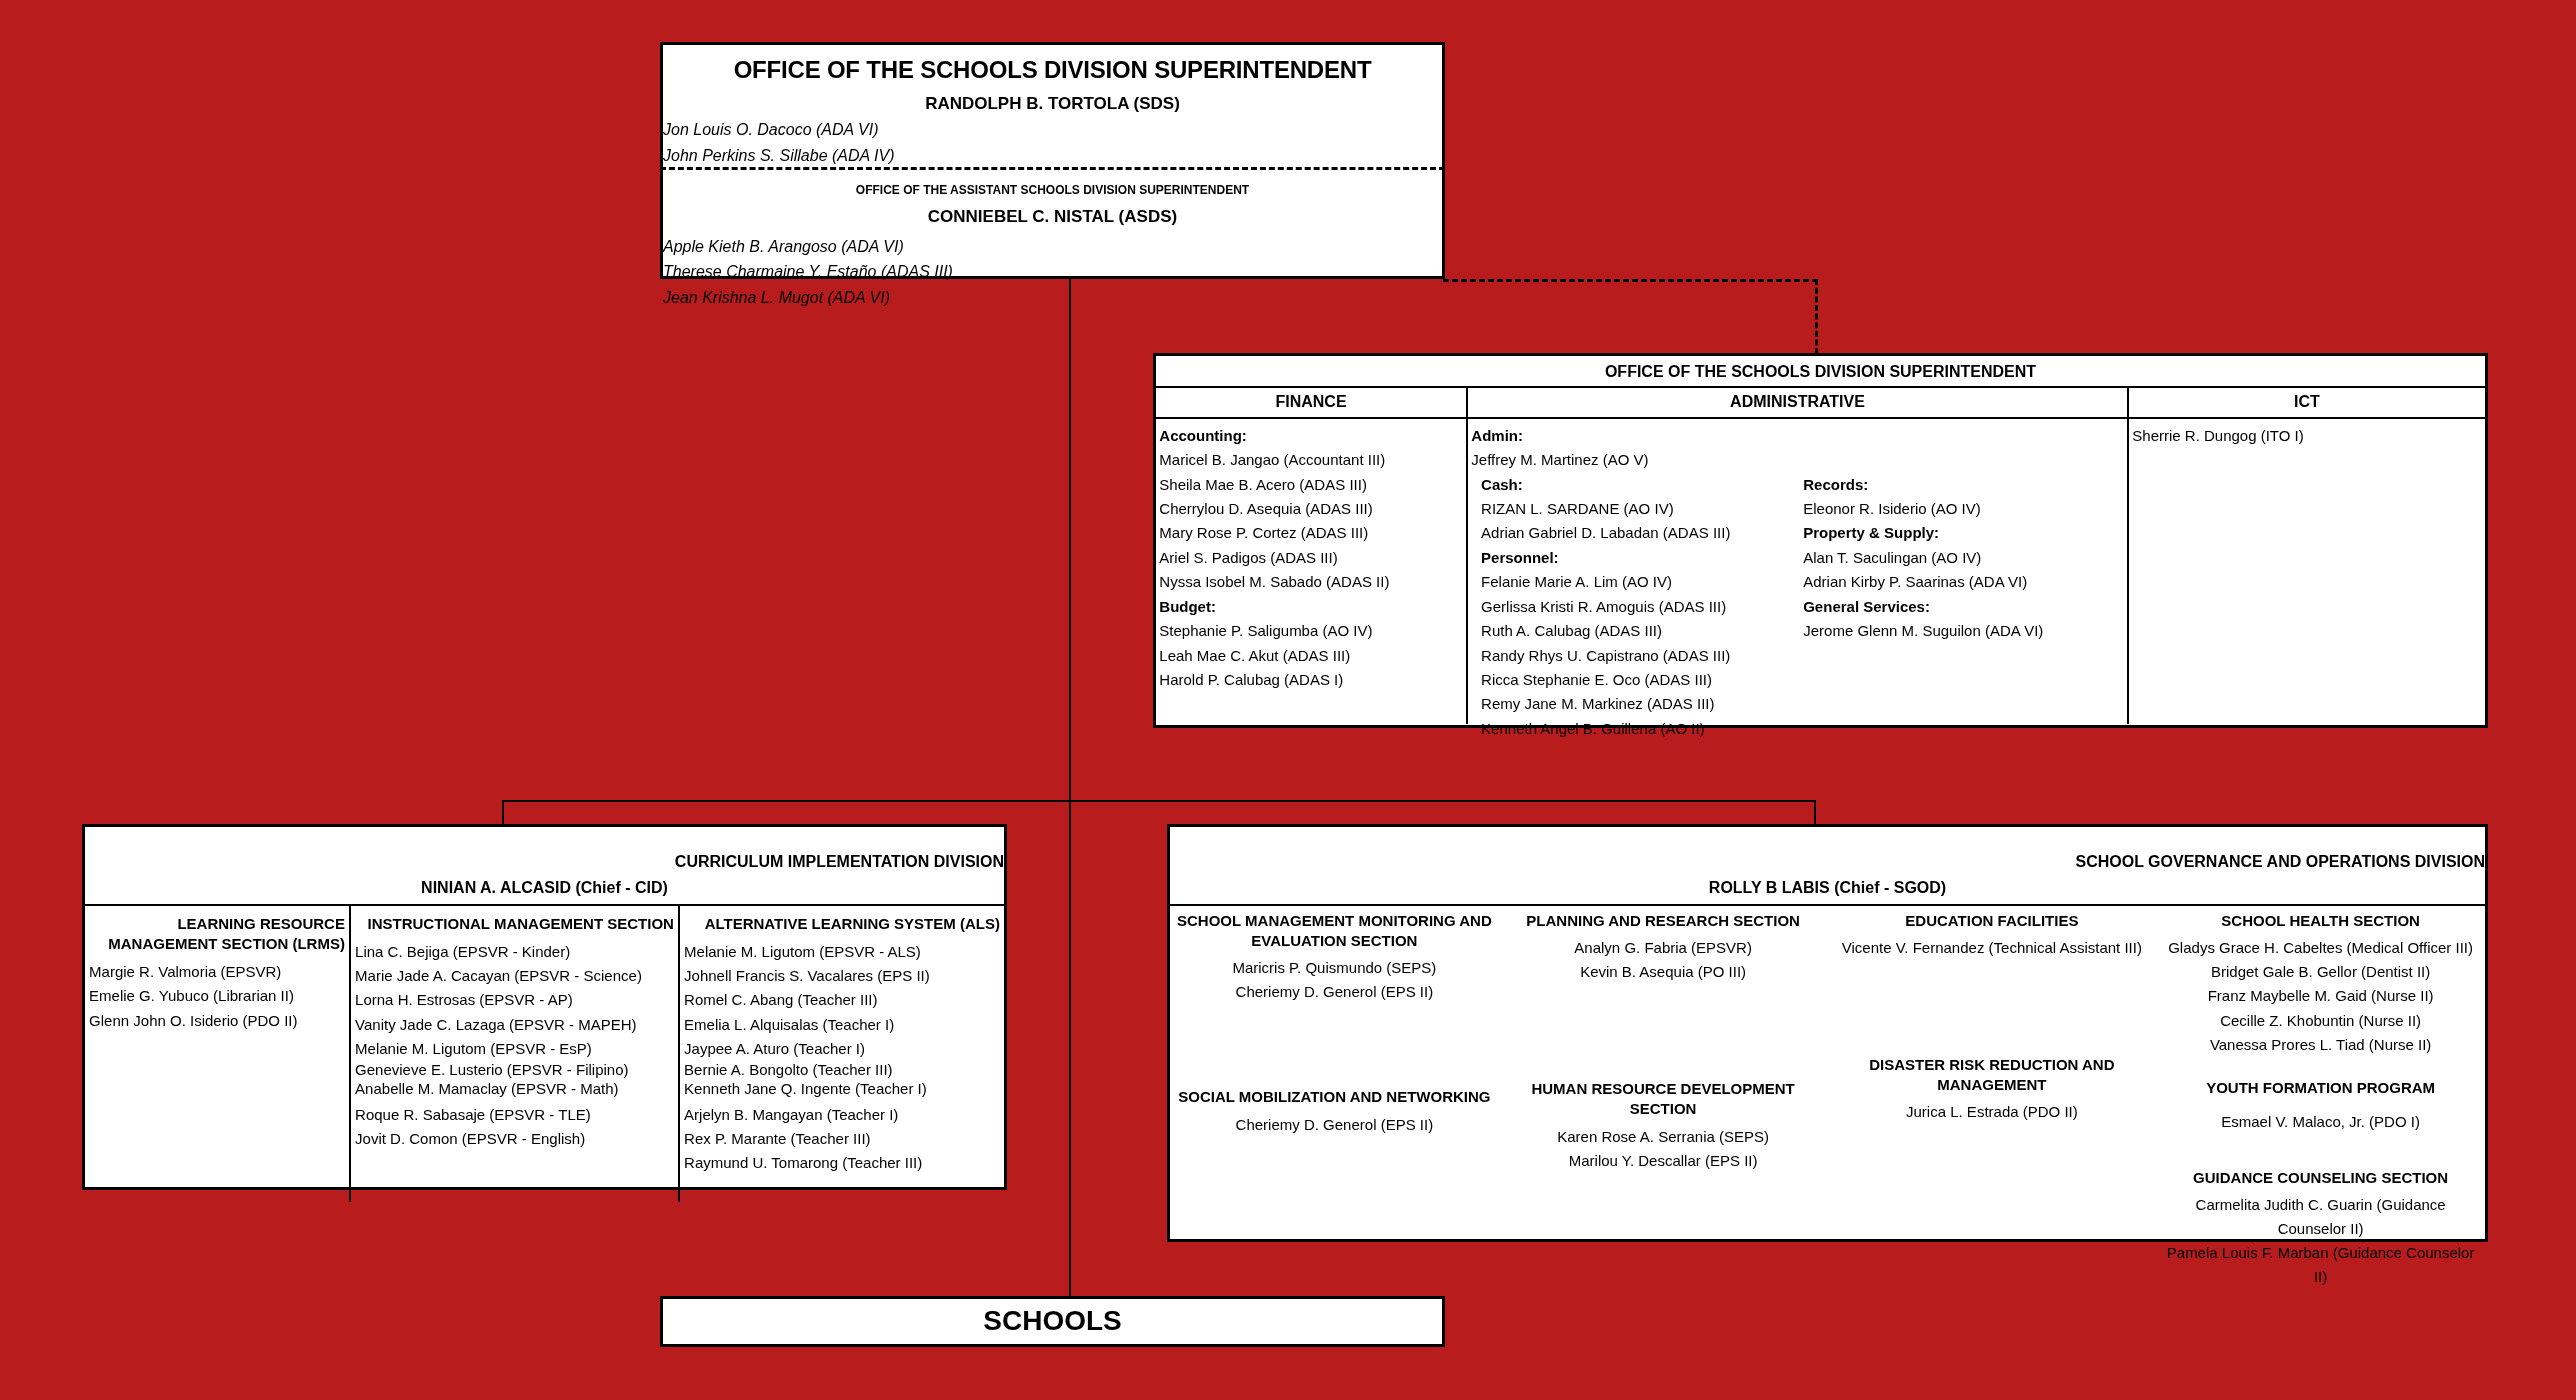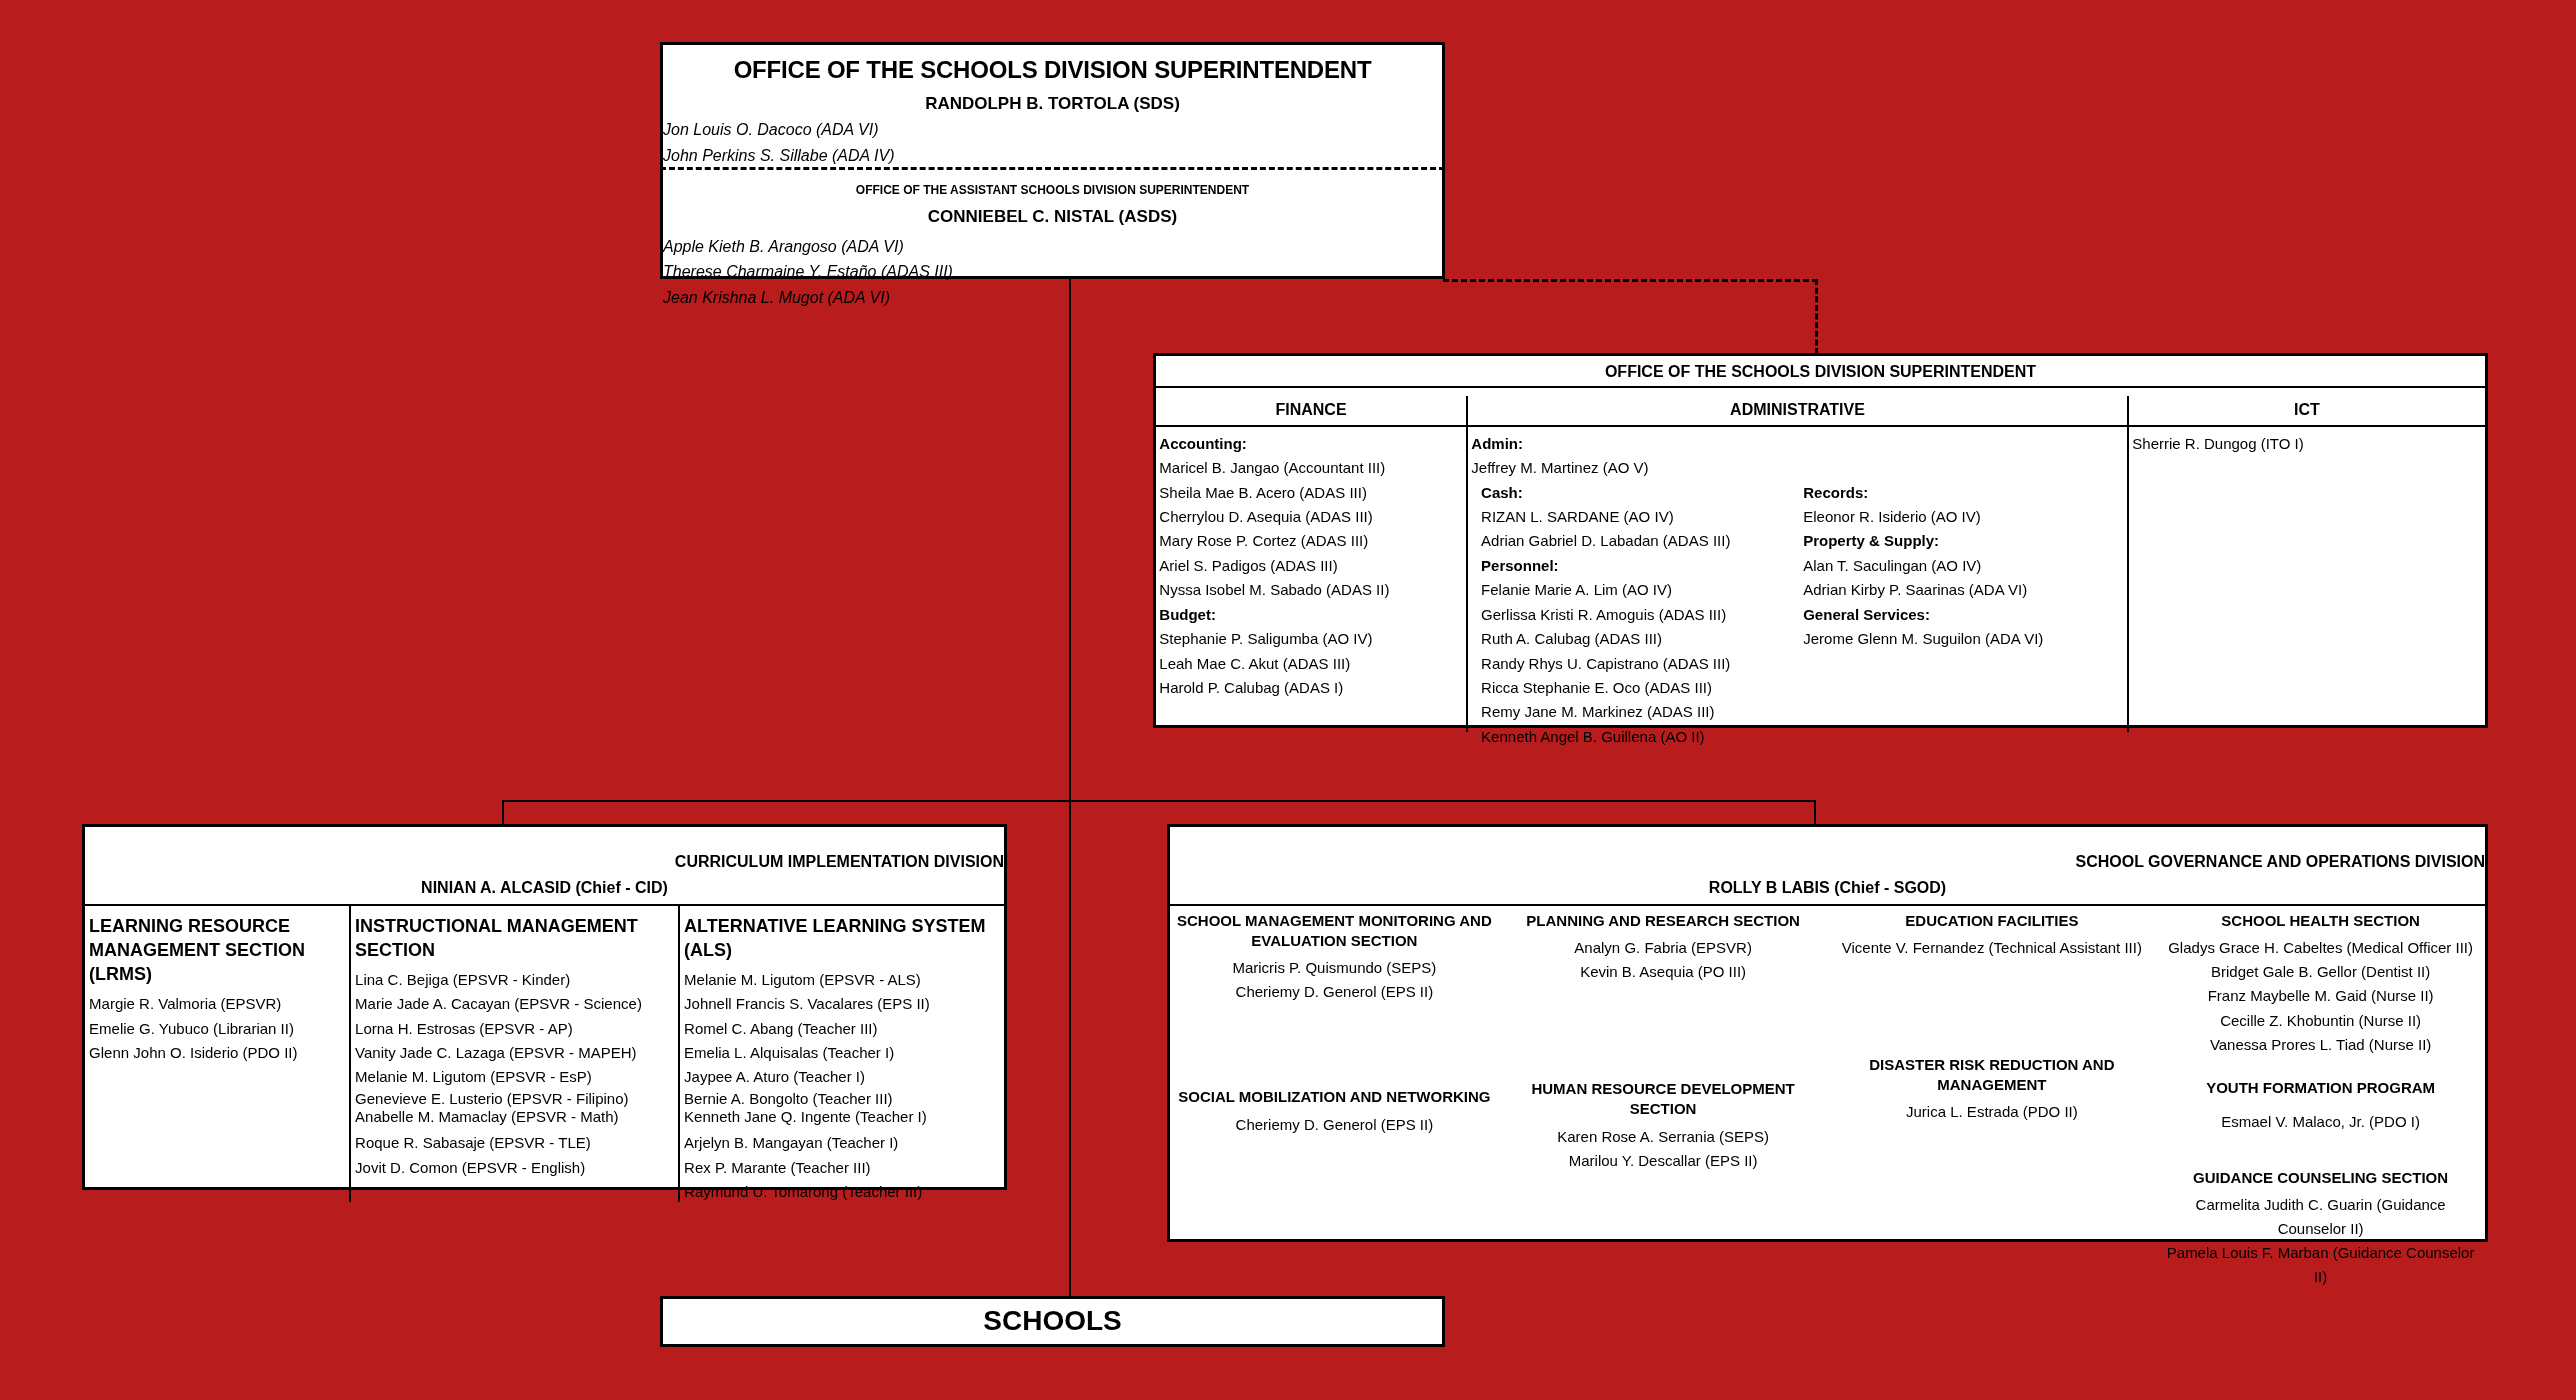--- a/index.html
+++ b/index.html
@@ -88,21 +88,20 @@
   .support-hdr {
     text-align: center;
     font-weight: bold;
     font-size: 16px;
     padding: 6.5px 0 5.7px 0;
     border-bottom: 2.4px solid #000;
   }
   .support-cols {
     display: flex;
     height: calc(100% - 33px);
-    margin-top: 8px;
   }
   .support-col { box-sizing: border-box; }
   .support-col + .support-col { border-left: 2.4px solid #000; }
   .col-finance { width: 310px; }
   .col-admin   { width: 661px; }
   .col-ict     { flex: 1; }
   .support-col-hdr {
     text-align: center;
     font-weight: bold;
     font-size: 16px;
@@ -133,23 +132,23 @@
     padding-bottom: 6.5px;
   }
   .div-hdr { border-bottom: 2.4px solid #000; }
   .cid-cols { display: flex; height: calc(100% - 64px); }
   .cid-col { box-sizing: border-box; padding: 3.3px 4.1px 0 4.1px; }
   .cid-col + .cid-col { border-left: 2.4px solid #000; }
   .cid-c1 { width: 264px; }
   .cid-c2 { width: 329px; }
   .cid-c3 { flex: 1; }
   .sec-hdr {
-    text-align: left;
-    font-weight: bold;
-    font-size: 18px;
+    text-align: right;
+    font-weight: bold;
+    font-size: 15px;
     line-height: 1.35;
     padding-top: 4.9px;
   }
   .sec-list { margin-top: 5.7px; }
   .sec-item { font-size: 15px; line-height: 1.62; }
 
   
   #sgod-box { left: 1167px; top: 824px; width: 1321px; height: 418px; }
   .sgod-cols { display: flex; height: calc(100% - 64px); }
   .sgod-col { box-sizing: border-box; width: 25%; padding: 4.9px 4.9px 0 4.9px; }

